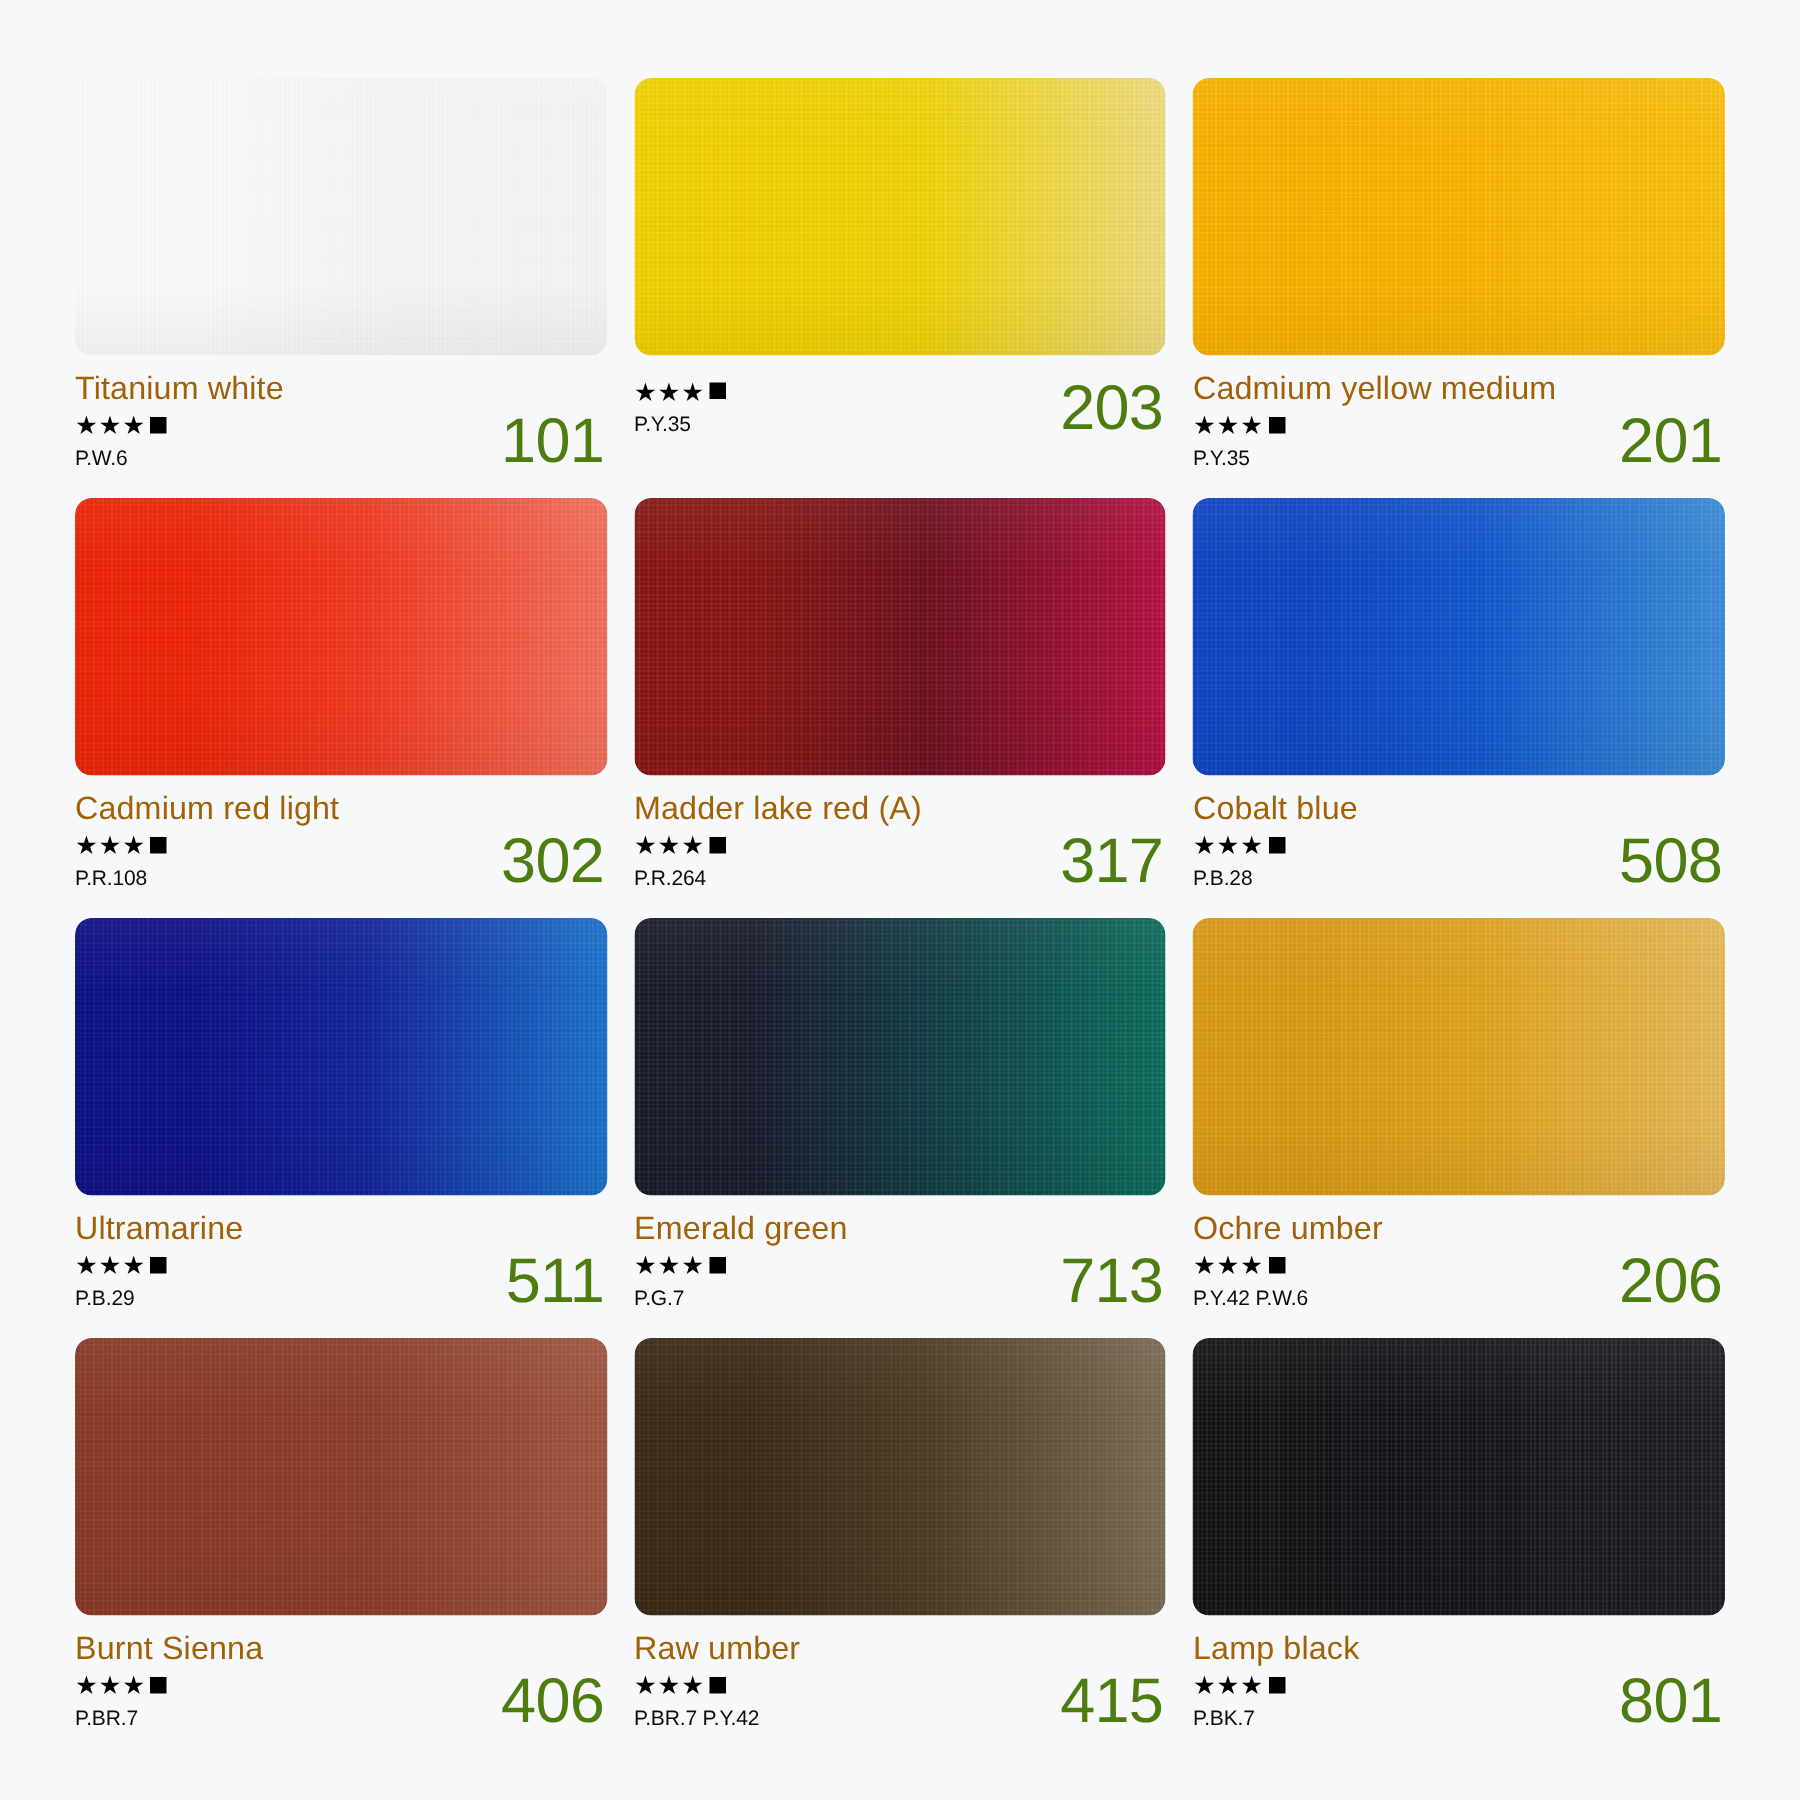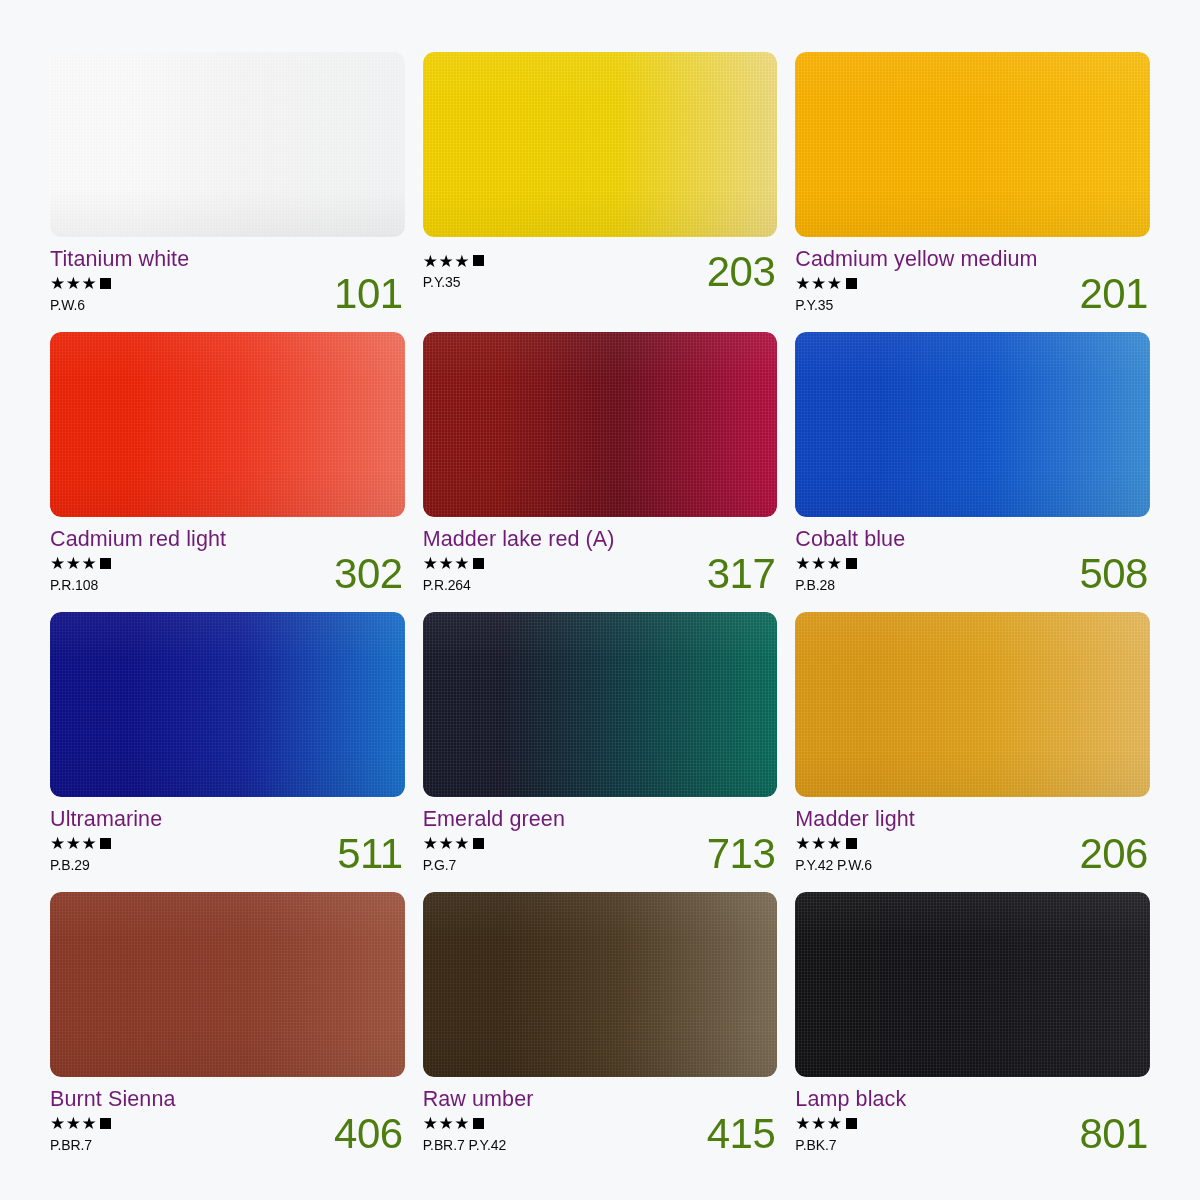--- a/index.html
+++ b/index.html
@@ -89,21 +89,21 @@
 
   .meta {
     margin-top: 11px;
     padding-right: 2px;
   }
 
   .name {
     font-size: 21.5px;
     line-height: 1.05;
     font-weight: 400;
-    color: #701a75;
+    color: #a16207;
     letter-spacing: .1px;
     white-space: nowrap;
   }
 
   .meta-row {
     display: flex;
     align-items: flex-end;
     justify-content: space-between;
     margin-top: 5px;
     gap: 6px;
@@ -319,21 +319,21 @@
         </div>
       </div>
     </div>
     <div class="swatch-cell">
       <div class="chip">
         <div class="chip-fill" style="background: linear-gradient(90deg, rgb(221, 155, 23) 0%, rgb(221, 155, 23) 22%, rgb(226, 165, 31) 55%, rgb(232, 187, 92) 100%);"></div>
         <div class="chip-tex"></div>
         <div class="chip-sheen"></div>
       </div>
       <div class="meta">
-        <div class="name">Madder light</div>
+        <div class="name">Ochre umber</div>
         <div class="meta-row">
           <div class="meta-left">
             <div class="rating">
               <span class="star">★★★</span>
               <span class="opacity-sq"></span>
             </div>
             <div class="pigment">P.Y.42 P.W.6</div>
           </div>
           <div class="code">206</div>
         </div>

